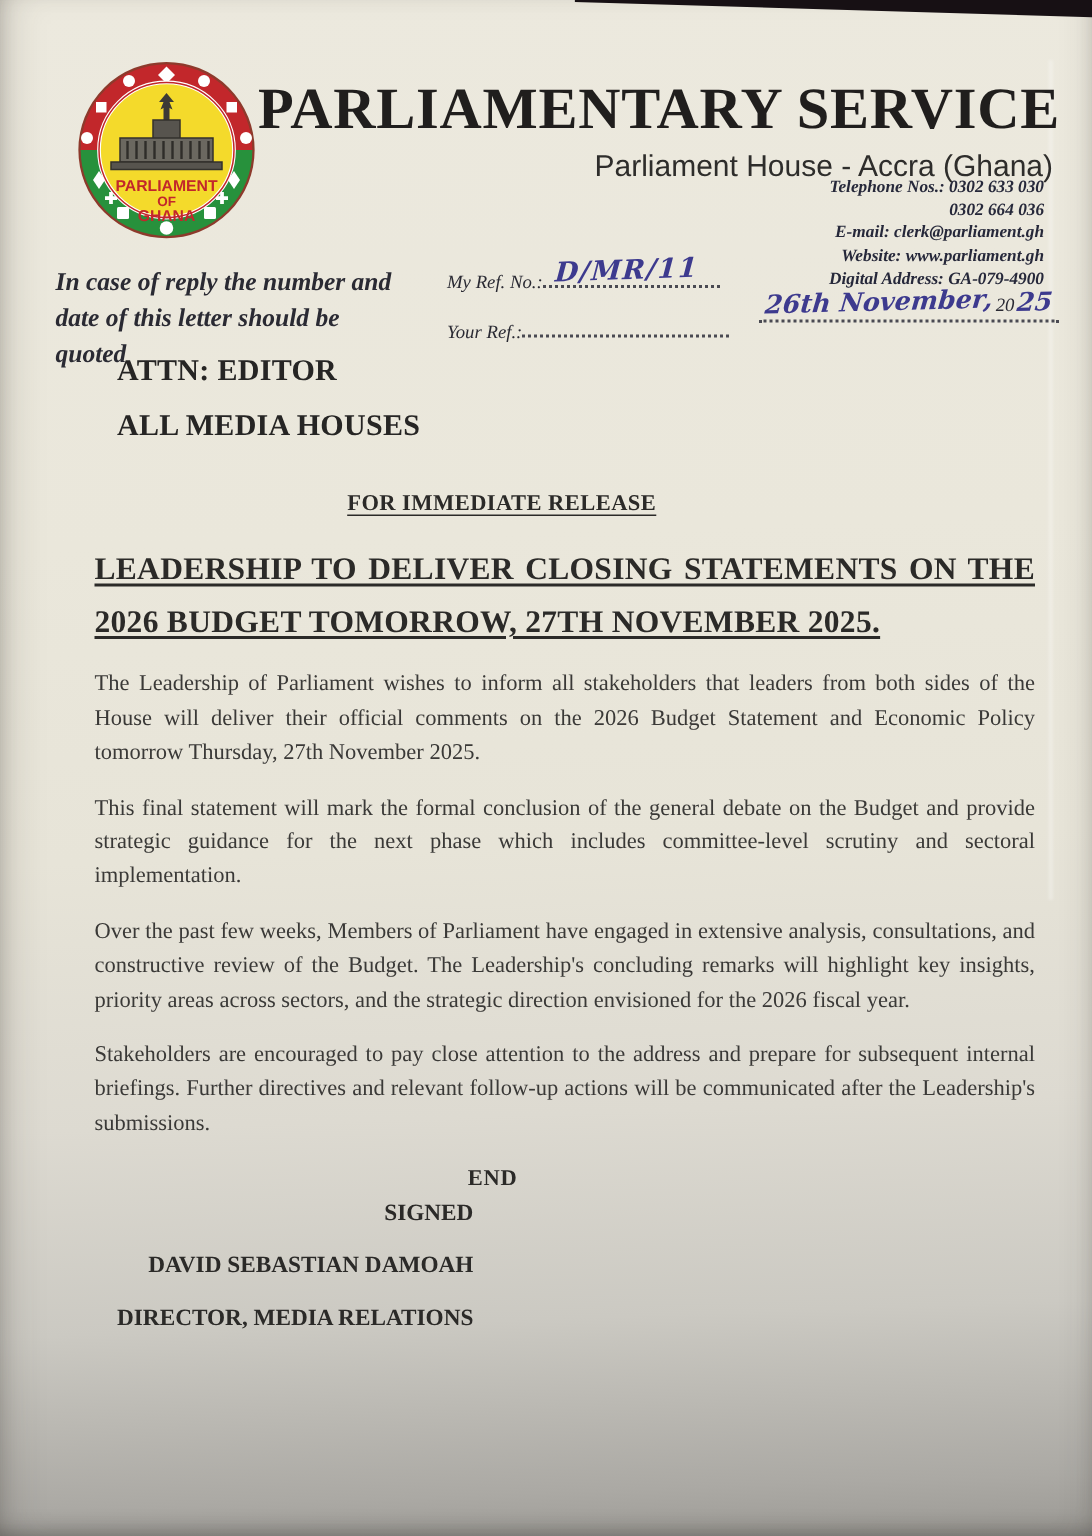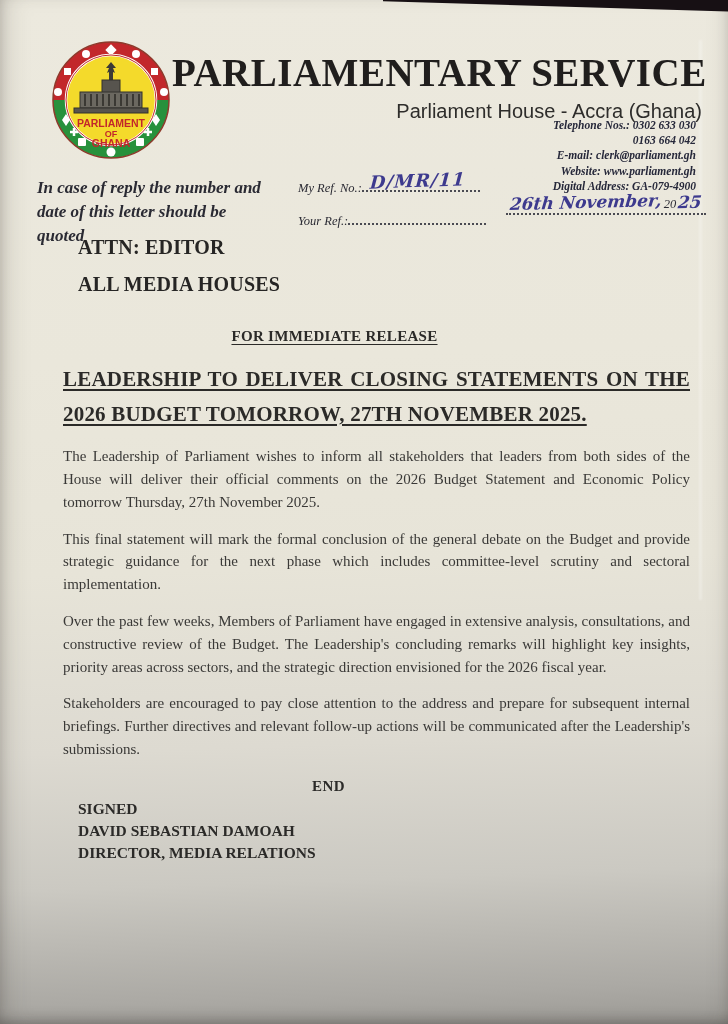--- a/index.html
+++ b/index.html
@@ -92,23 +92,23 @@
     text-decoration: underline; text-underline-offset: 3px;
     text-align: justify; color: #2b2a28; letter-spacing: .2px;
   }
   .para { margin-top: 14px; font-size: 15px; line-height: 1.52; text-align: justify; }
   .end-marker {
     margin-top: 17px; text-align: center; transform: translateX(-48px);
     font-weight: bold; font-size: 15px; color: #2b2a28; letter-spacing: .5px;
   }
 
   
-  .signature { position: absolute; left: 78px; top: 800px; font-weight: bold; font-size: 15.5px; color: #2b2a28; }
+  .signature { position: absolute; left: 78px; top: 800px; font-weight: bold; font-size: 15.5px; color: #2b2a28; text-align: right; }
   .sig-line { margin-top: 0; }
-  .sig-line + .sig-line { margin-top: 4px; }
+  .sig-line + .sig-line { margin-top: 17px; }
 
   
   .crest-text { font-family: "Liberation Sans", sans-serif; font-weight: bold; fill: #c2272b; }
 </style>
 </head>
 <body>
 
 <div class="photo">
   <div class="top-wedge"></div>
   <div class="crease"></div>
@@ -171,21 +171,21 @@
       </svg>
     </div>
 
     <div class="head-center">
       <div class="org-name">PARLIAMENTARY SERVICE</div>
       <div class="addr-line">Parliament House - Accra (Ghana)</div>
     </div>
 
     <div class="contact">
       <span class="c-line">Telephone Nos.: 0302 633 030</span>
-      <span class="c-line">0163 664 042</span>
+      <span class="c-line">0302 664 036</span>
       <span class="c-line">E-mail: clerk@parliament.gh</span>
       <span class="c-line">Website: www.parliament.gh</span>
       <span class="c-line">Digital Address: GA-079-4900</span>
     </div>
 
     <div class="reply-note">In case of reply the number and date of this letter should be quoted</div>
 
     <div class="ref-mid">
       <div class="ref-line">
         <span>My Ref. No.:</span><span class="dots myref"><span class="hand myref-hand">D/MR/11</span></span>

